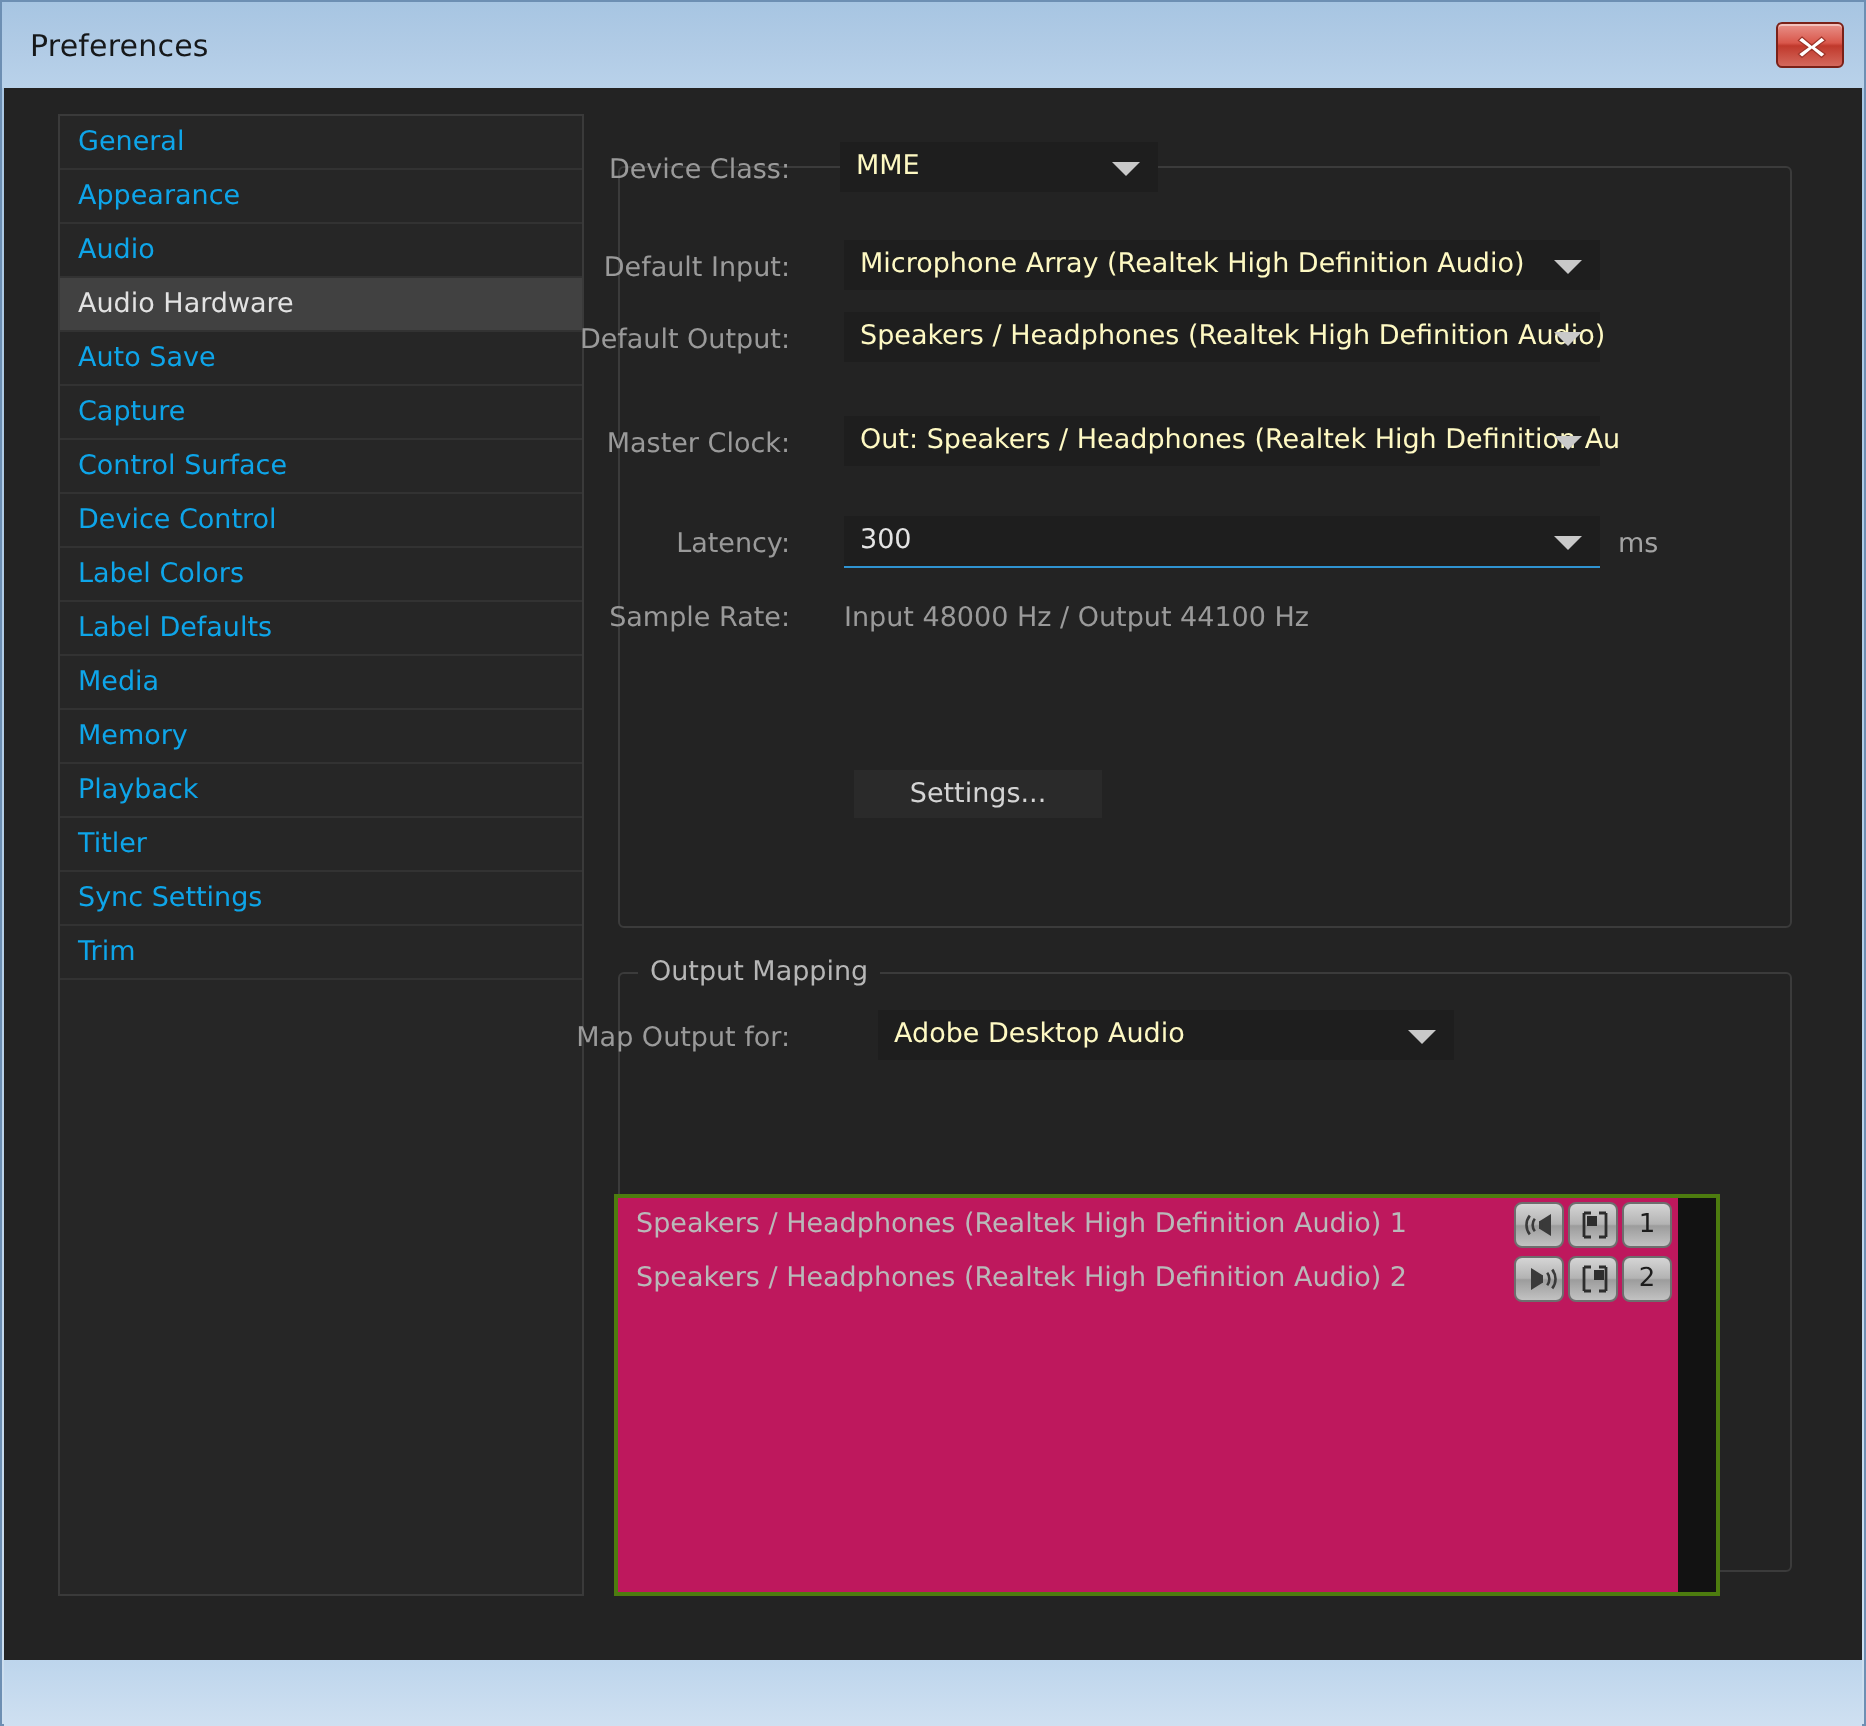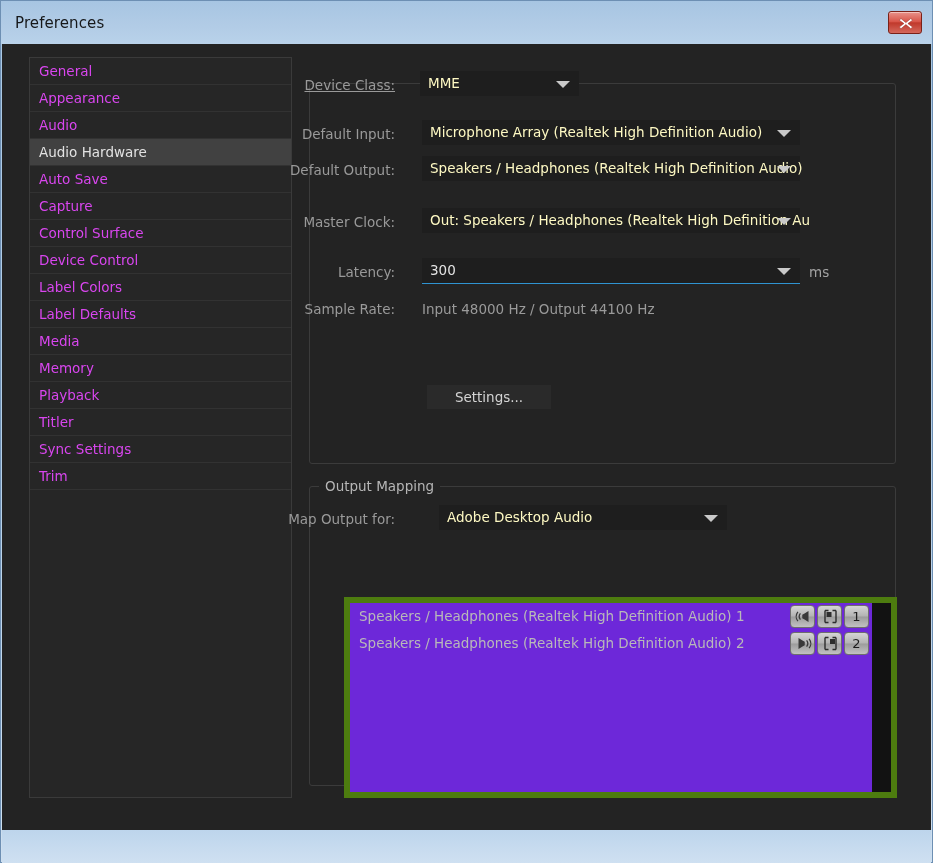--- a/index.html
+++ b/index.html
@@ -62,21 +62,21 @@
     width: 263px; height: 741px;
     background: #262626;
     border: 1px solid #3a3a3a;
   }
   .side-item {
     position: relative;
     height: 27px;
     line-height: 27px;
     padding-left: 9px;
     font-size: 13.5px;
-    color: #d946ef;
+    color: #0ea5e9;
     border-bottom: 1px solid #323232;
     cursor: pointer;
     white-space: nowrap;
   }
   .side-item.selected {
     background: #414141;
     color: #e2e2e2;
   }
   #sidebar-filler {
     height: 301px;
@@ -161,24 +161,24 @@
   }
   #settings-button { left: 425px; top: 341px; width: 124px; height: 24px; line-height: 24px; }
   #help-button   { left: 504px; top: 811px; width: 114px; height: 27px; line-height: 27px; }
   #ok-button     { left: 667px; top: 811px; width: 113px; height: 27px; line-height: 27px;
                    background: #1e648f; color: #e8eef2; }
   #cancel-button { left: 791px; top: 811px; width: 114px; height: 27px; line-height: 27px; }
 
   
   #mapping-list {
     position: absolute;
-    left: 342px; top: 553px;
+    left: 305px; top: 553px;
     width: 553px; height: 201px;
-    background: #6d28d9;
-    border: 6px solid #4d7c0f;
+    background: #be185d;
+    border: 2px solid #4d7c0f;
     overflow: hidden;
   }
   #mapping-scroll-track {
     position: absolute;
     right: 0; top: 0;
     width: 19px; height: 199px;
     background: #121212;
   }
   .map-row {
     position: relative;
@@ -256,21 +256,21 @@
       <div class="side-item"><span>Memory</span></div>
       <div class="side-item"><span>Playback</span></div>
       <div class="side-item"><span>Titler</span></div>
       <div class="side-item"><span>Sync Settings</span></div>
       <div class="side-item"><span>Trim</span></div>
       <div id="sidebar-filler"></div>
     </div>
 
     <div class="groupbox" id="device-group"></div>
 
-    <div class="flabel" style="left:283px; top:33px; width:110px;text-decoration:underline;">Device Class:</div>
+    <div class="flabel" style="left:283px; top:33px; width:110px;">Device Class:</div>
     <div class="dropdown" style="left:418px; top:27px; width:159px;">
       <span class="dd-text">MME</span>
       <span class="caret"></span>
     </div>
 
     <div class="flabel" style="left:263px; top:82px; width:130px;">Default Input:</div>
     <div class="dropdown" style="left:420px; top:76px; width:378px;">
       <span class="dd-text">Microphone Array (Realtek High Definition Audio)</span>
       <span class="caret"></span>
     </div>

